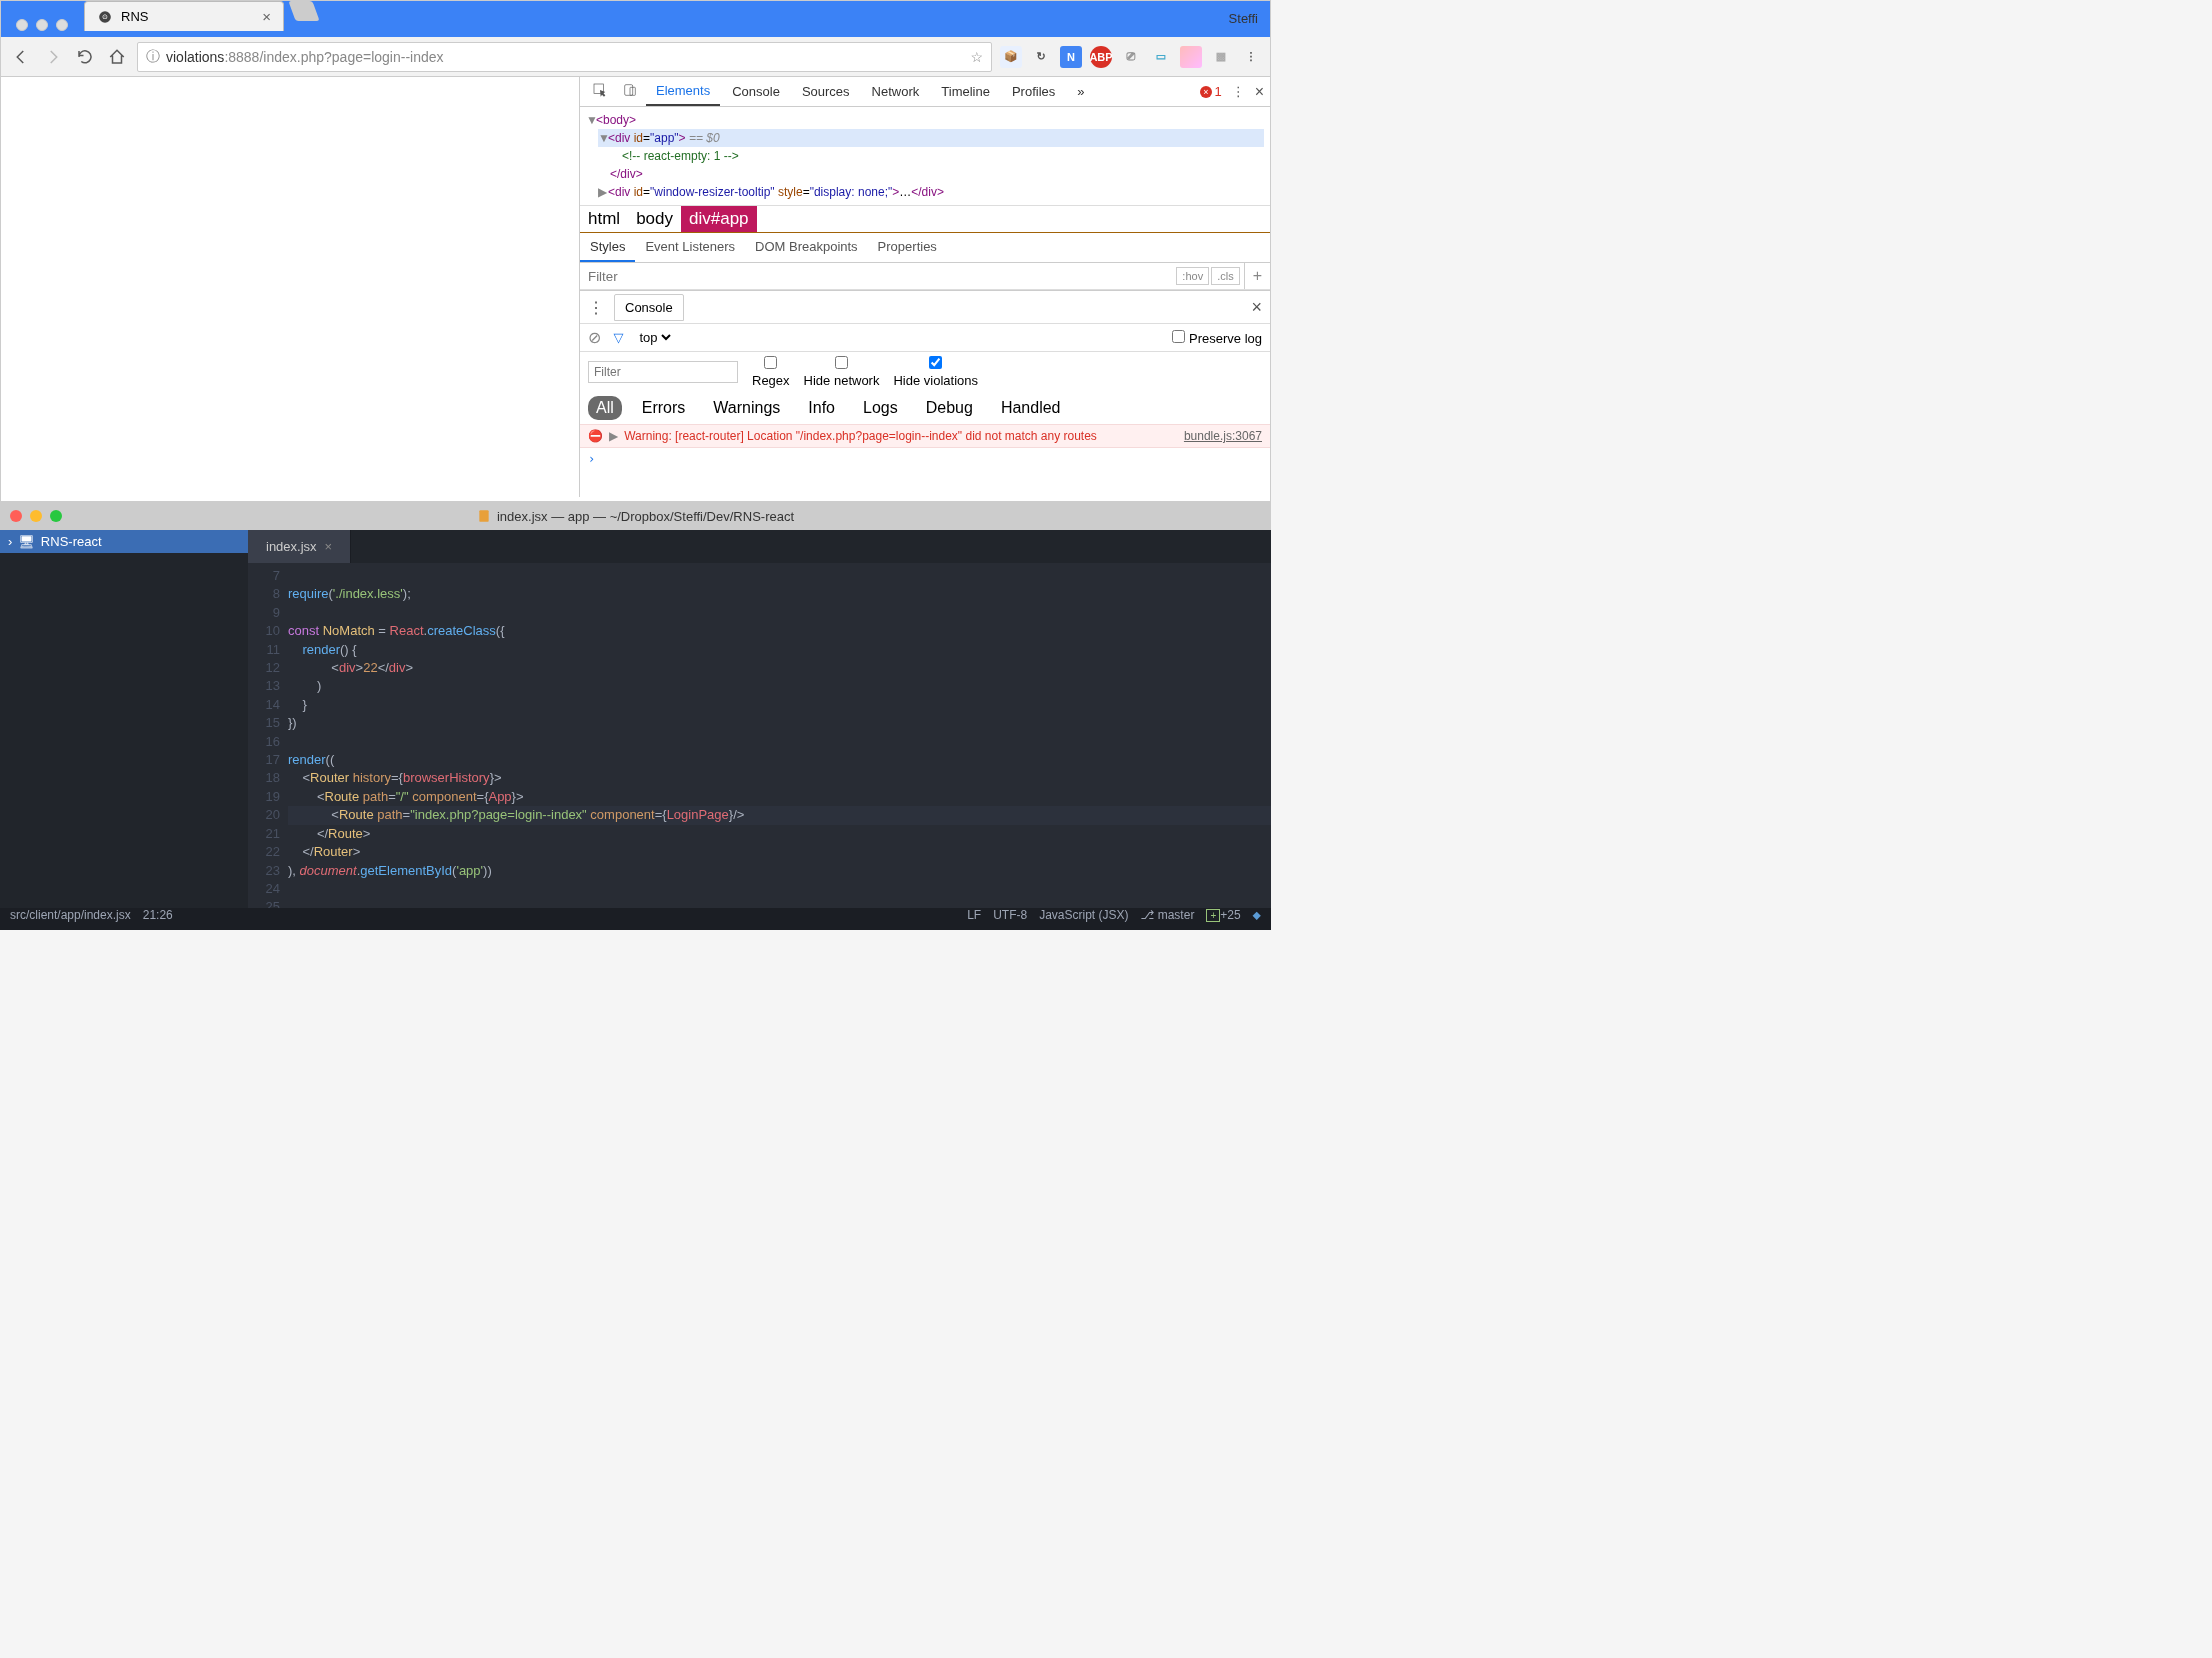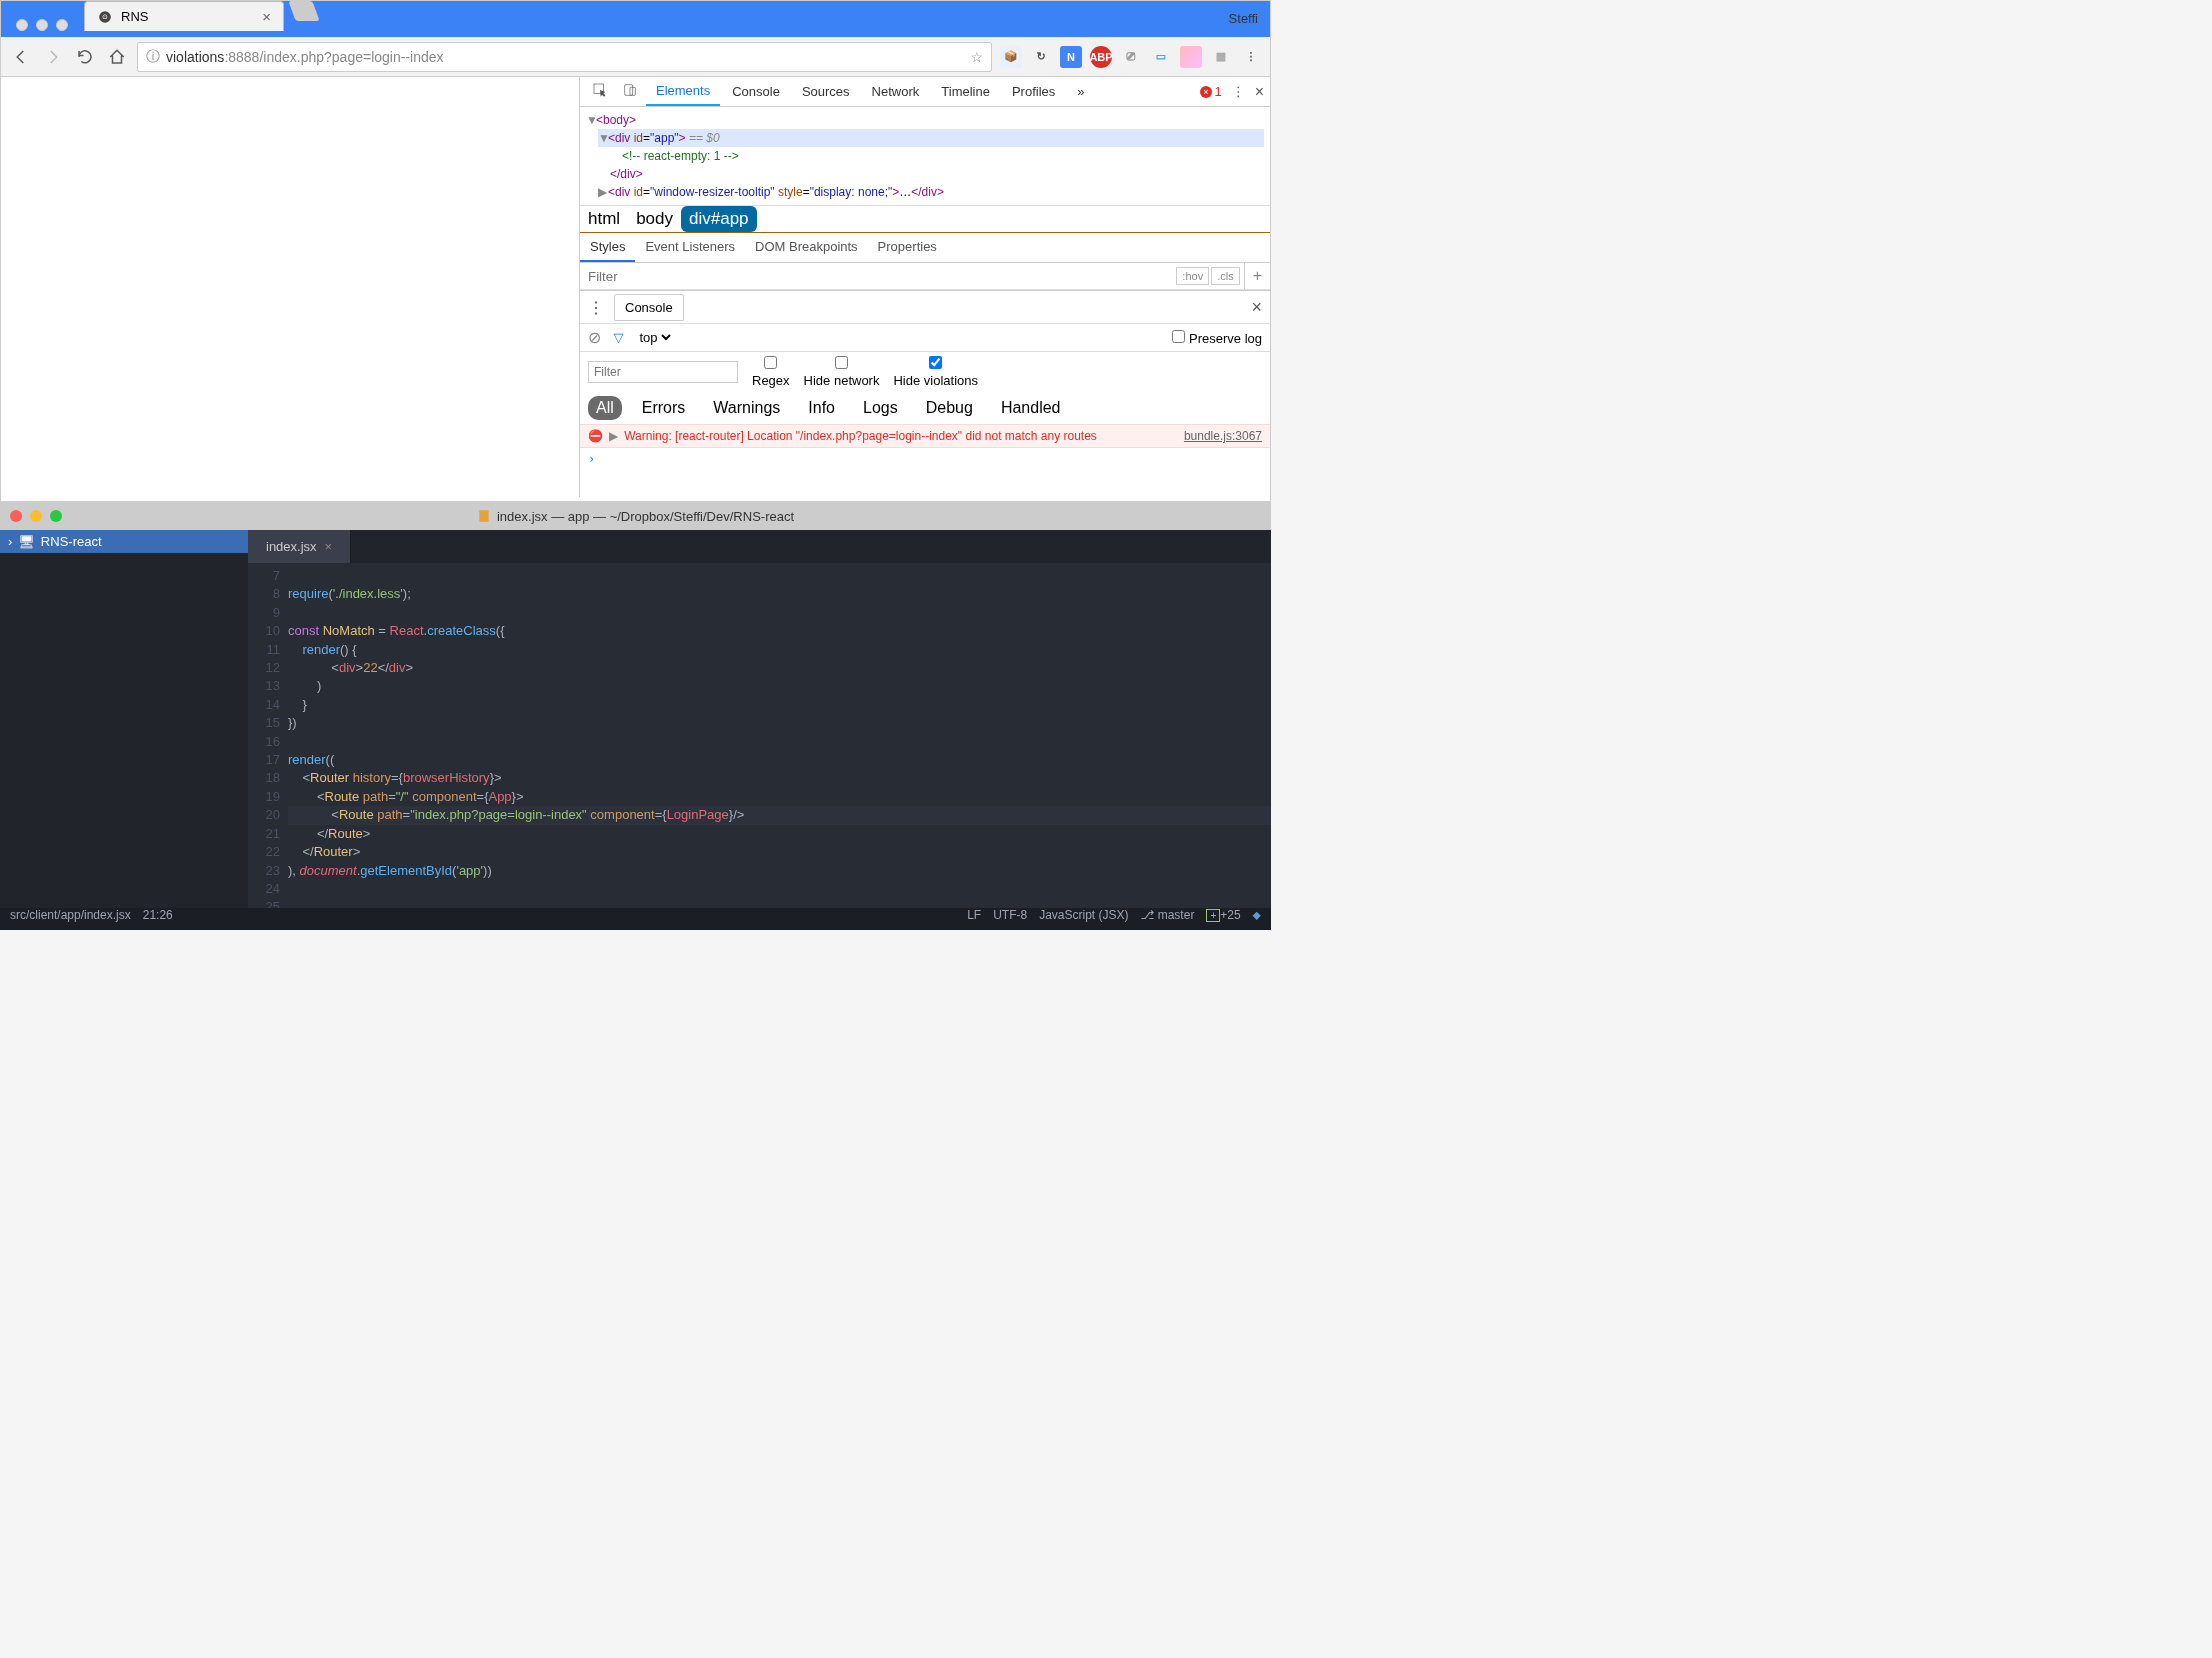--- a/index.html
+++ b/index.html
@@ -27,36 +27,36 @@
 .ext-icons { display:flex; gap:8px; align-items:center; }
 .ext-icon { width:22px; height:22px; display:flex; align-items:center; justify-content:center; font-size:11px; font-weight:bold; border-radius:3px; }
 
 
 .chrome-content { display: flex; height: calc(100% - 80px); }
 .page-pane { width: 578px; background: #fff; }
 .devtools { flex: 1; border-left: 1px solid #ccc; display: flex; flex-direction: column; background:#fff;}
 
 .dt-tabs { display: flex; align-items: center; height: 30px; border-bottom: 1px solid #ccc; font-size: 13px; padding: 0 6px; gap:2px;}
 .dt-tab { padding: 6px 10px; cursor: pointer; color:#333;}
-.dt-tab.active { border-bottom: 2px solid #0ea5e9; color:#1a73e8;}
+.dt-tab.active { border-bottom: 2px solid #404040; color:#1a73e8;}
 .dt-tabbar-right { margin-left:auto; display:flex; align-items:center; gap:10px; }
 .dt-err-badge { color:#d93025; display:flex; align-items:center; gap:2px;}
 
 .dom-tree { font-family: Menlo, monospace; font-size: 12px; padding: 4px 6px; line-height:1.5;}
 .dom-tree .tag { color:#881280; }
 .dom-tree .attr-name { color:#994500; }
 .dom-tree .attr-val { color:#1a1aa6; }
 .dom-tree .comment { color:#236e25; }
 .dom-tree .selected-line { background:#dbe8fb; }
 .dom-tree .eq0 { color:#888; font-style:italic;}
 .dom-tree .tri { color:#888; display:inline-block; width:10px;}
 
 .breadcrumb { display:flex; font-size:17px; border-top:1px solid #ddd; border-bottom:1px solid #a16207; }
 .breadcrumb .bc { padding:3px 8px; }
-.breadcrumb .bc.active { background:#0369a1; color:#fff;border-radius:6px;}
+.breadcrumb .bc.active { background:#be185d; color:#fff;}
 
 .styles-tabs { display:flex; font-size:13px; border-bottom:1px solid #ccc;}
 .styles-tabs .st-tab { padding:6px 10px; cursor:pointer; color:#555;}
 .styles-tabs .st-tab.active { border-bottom:2px solid #1a73e8; color:#333;}
 
 .filter-row { display:flex; align-items:center; border-bottom:1px solid #ddd; font-size:12px; color:#888; }
 .filter-row .filter-input { flex:1; padding:5px 8px; border:none; outline:none;}
 .filter-row .hov-cls { display:flex; gap:2px; padding:0 4px;}
 .filter-row .hov-cls span { border:1px solid #ccc; padding:2px 5px; font-size:11px;}
 .filter-row .plus { padding:4px 8px; font-size:16px; border-left:1px solid #ccc;}

